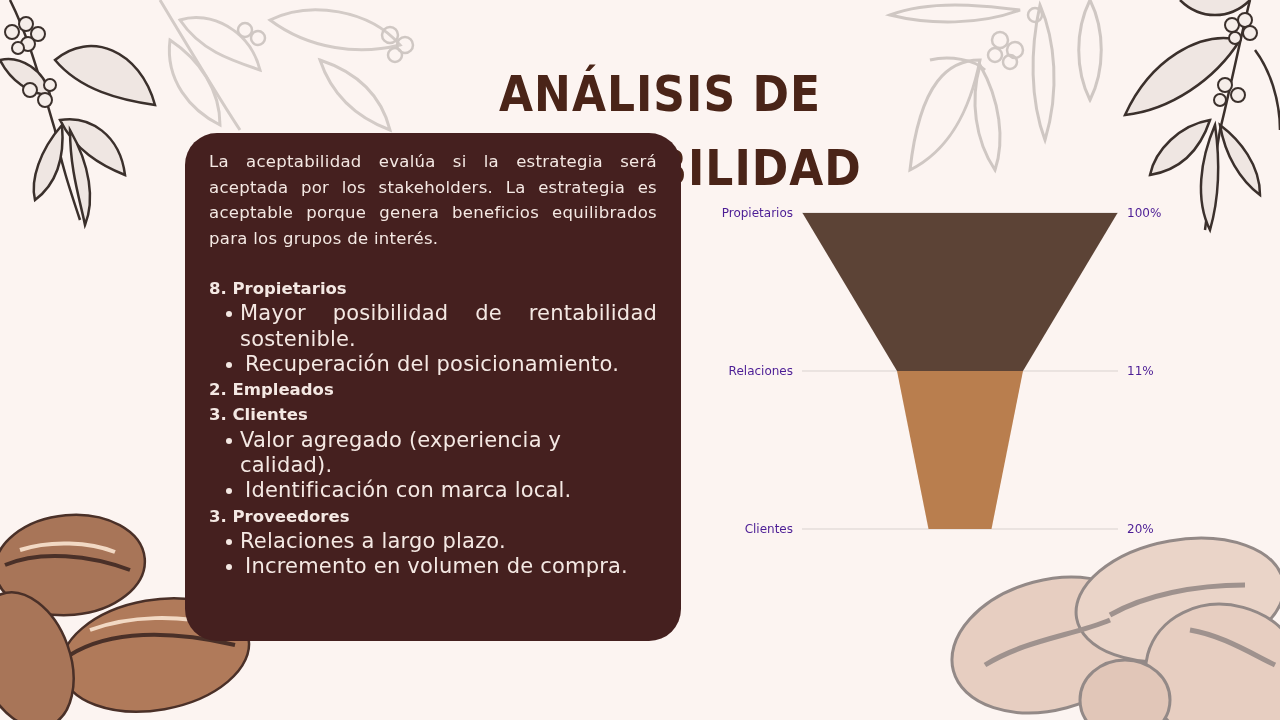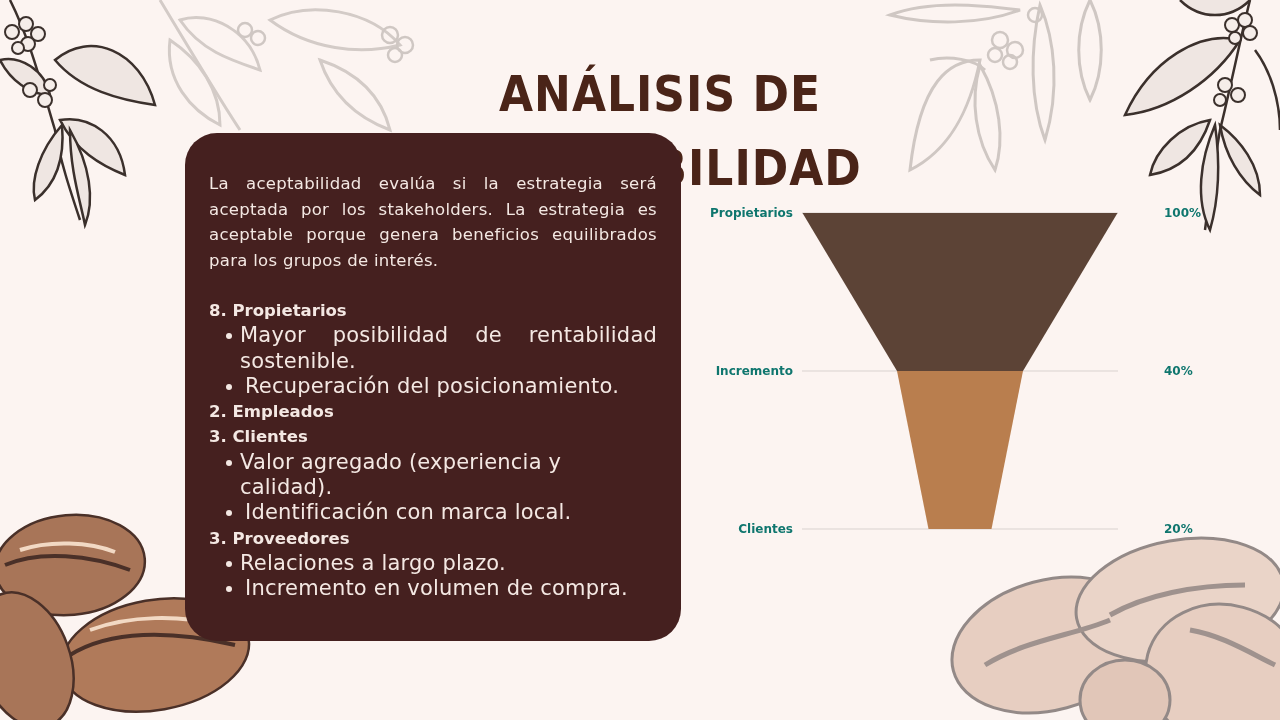--- a/index.html
+++ b/index.html
@@ -23,21 +23,21 @@
     transform: scaleY(1.15);
     line-height: 64px;
     text-transform: uppercase;
   }
   .card {
     position: absolute;
     left: 185px; top: 133px; width: 496px; height: 508px;
     background: #45201f;
     border-radius: 32px;
     color: #f4e8e3;
-    padding: 38px 24px 0 24px;
+    padding: 16px 24px 0 24px;
     font-family: "DejaVu Sans", sans-serif;
   }
   .intro {
     font-size: 16.5px;
     line-height: 25.5px;
     text-align: justify;
     text-align-last: left;
     letter-spacing: 0.3px;
   }
   .groups { margin-top: 25px; }
@@ -63,26 +63,25 @@
     background: #f4e8e3;
   }
   .bullets li.justify { text-align: justify; text-align-last: left; }
   .bullets li.indent { padding-left: 36px; }
   .chart { position: absolute; left: 700px; top: 190px; width: 480px; height: 360px; }
   .chart svg { position: absolute; left: 0; top: 0; }
   .lbl {
     position: absolute;
     font-family: "DejaVu Sans", sans-serif;
     font-size: 12px;
-    color: #0f766e;
+    color: #4c1d95;
     line-height: 14px;
-    font-weight: bold;
   }
   .lbl.left { text-align: right; width: 100px; }
-  .lbl.right { text-align: left; margin-left: 37px; }
+  .lbl.right { text-align: left; }
 </style>
 </head>
 <body>
 
 <svg class="deco" style="left:0;top:0" width="170" height="230" viewBox="0 0 170 230">
   <g fill="none" stroke="#3b302c" stroke-width="2.5">
     <path d="M10 0 C30 40, 40 80, 55 130 C60 160, 70 190, 80 220"></path>
     <path d="M55 60 C90 30, 140 50, 155 105 C120 100, 80 90, 55 60Z" fill="#efe6e2"></path>
     <path d="M60 120 C90 115, 120 135, 125 175 C100 165, 75 150, 60 120Z" fill="#efe6e2"></path>
     <path d="M62 125 C40 150, 30 180, 35 200 C55 185, 65 160, 62 125Z" fill="#efe6e2"></path>
@@ -211,18 +210,18 @@
 
 <div class="chart">
   <svg id="funnel-svg" width="480" height="360" viewBox="0 0 480 360">
       <line x1="102" x2="418" y1="23" y2="23" stroke="#d9d2cf" stroke-width="1"></line>
       <line x1="102" x2="418" y1="181" y2="181" stroke="#d9d2cf" stroke-width="1"></line>
       <line x1="102" x2="418" y1="339" y2="339" stroke="#d9d2cf" stroke-width="1"></line>
       <polygon points="102.5,23 417.5,23 323,181 197,181" fill="#5c4336"></polygon>
       <polygon points="197,181 323,181 291.5,339 228.5,339" fill="#b97e4e"></polygon>
     </svg>
   <div class="lbl left" style="left:-7px;top:16px">Propietarios</div>
-  <div class="lbl left" style="left:-7px;top:174px">Incremento</div>
+  <div class="lbl left" style="left:-7px;top:174px">Relaciones</div>
   <div class="lbl left" style="left:-7px;top:332px">Clientes</div>
   <div class="lbl right" style="left:427px;top:16px">100%</div>
-  <div class="lbl right" style="left:427px;top:174px">40%</div>
+  <div class="lbl right" style="left:427px;top:174px">11%</div>
   <div class="lbl right" style="left:427px;top:332px">20%</div>
 </div>
 
 </body></html>

